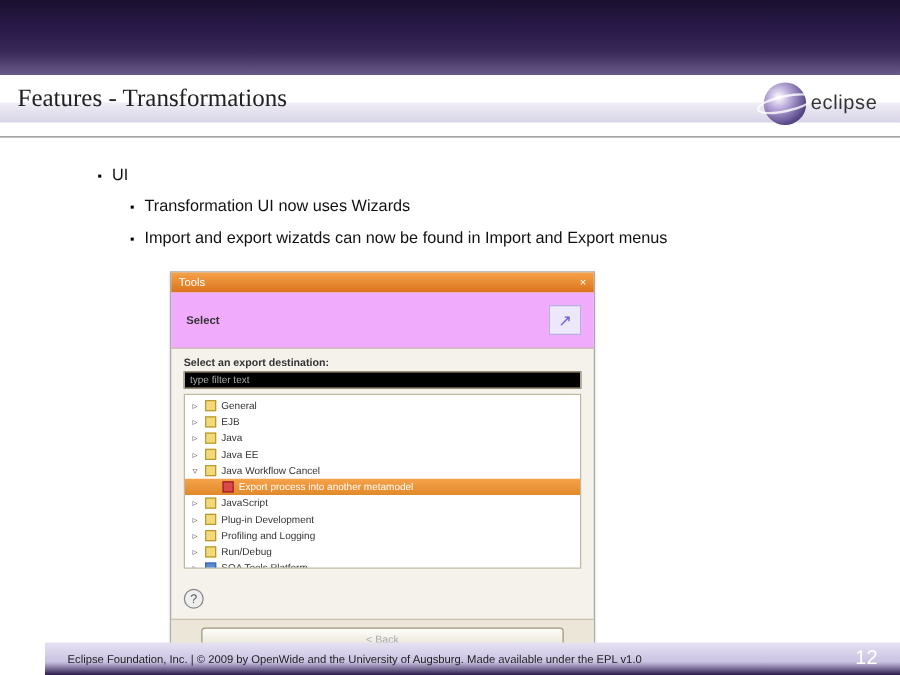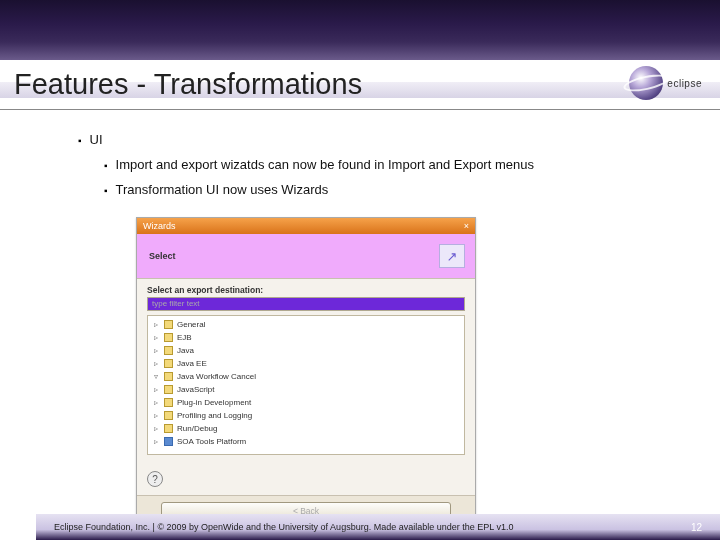--- a/index.html
+++ b/index.html
@@ -17,37 +17,37 @@
     padding: 8px 14px 0 14px;
     border-bottom: 1px solid #888;
   }
   .header-stripe {
     position:absolute; left:0; right:0; top:22px; height:16px;
     background: linear-gradient(180deg,#f0eef6,#d8d4e6);
     z-index:0;
   }
   .header h1 {
     position:relative; z-index:1;
-    font-size: 29px; font-weight: normal; color:#222;
+    font-size: 20px; font-weight: normal; color:#222;font-family:Liberation Serif, serif;
   }
   .eclipse-logo {
     position:absolute; right:18px; top:6px; z-index:1;
     display:flex; align-items:center; gap:4px;
   }
   .eclipse-logo .orb {
     width:34px; height:34px; border-radius:50%;
     background: radial-gradient(circle at 35% 35%, #fff 0%, #b8a8d8 30%, #5a4a8a 70%, #2a1a4a 100%);
     position:relative;
   }
   .eclipse-logo .ring {
     position:absolute; top:10px; left:-6px; width:46px; height:14px;
     border:2px solid rgba(255,255,255,0.8); border-radius:50%;
     transform: rotate(-12deg);
   }
-  .eclipse-logo .txt { font-size:10px; color:#333; letter-spacing:0.5px; }
+  .eclipse-logo .txt { font-size:16px; color:#333; letter-spacing:0.5px; }
   .content { padding: 22px 48px 0 78px; font-size:13px; color:#111; }
   .lvl1, .lvl2 { list-style:none; }
   .lvl1 > li::before, .lvl2 > li::before {
     content:"▪"; color:#000; margin-right:8px; font-size:10px;
   }
   .lvl1 > li { margin-bottom:20px; }
   .lvl2 { margin: 10px 0 0 26px; }
   .lvl2 > li { margin-bottom:10px; }
   .shot-wrap { margin: 8px 0 0 58px; }
   .shot {
@@ -64,21 +64,21 @@
   }
   .shot .banner { display:flex; justify-content:space-between; align-items:center;
     background:#f0abfc; border-bottom:1px solid #c8c0b0; padding:10px 10px 10px 12px; }
   .shot .banner-icon {
     width:26px; height:24px; border:1px solid #b6aee0; background:#ece8fa;
     display:flex; align-items:center; justify-content:center; font-size:13px; color:#6a5ad0;
   }
   .shot .body { padding:6px 10px 8px 10px; }
   .shot .label { margin-bottom:2px; font-size:8.5px;font-weight:bold; }
   .shot .filter {
-    width:100%; height:14px; border:1px solid #b0a890; background:#6d28d9;
+    width:100%; height:14px; border:1px solid #b0a890; background:#000000;
     font-size:8px; color:#aaa; padding:0 4px; line-height:12px;
   }
   .shot .tree {
     margin-top:4px; height:140px; border:1px solid #c0b8a0;
     background:#fff; overflow:hidden; padding:2px 0;
   }
   .tree-row { display:flex; align-items:center; height:13px; padding:0 4px; gap:4px; font-size:8px; color:#333; white-space:nowrap; overflow:hidden; }
   .tree-row.sel { background: linear-gradient(180deg,#f6a24a,#e08a2a); color:#fff; }
   .tw { width:8px; text-align:center; color:#777; font-size:8px; }
   .tree-row.sel .tw { color:#fff; }
@@ -100,21 +100,21 @@
     color:#555;
   }
   .shot .btn.primary { color:#000; font-weight:normal; }
   .shot .btn.dis { color:#aaa; }
   .footer {
     position:absolute; left:0; right:0; bottom:0; height:26px;
     background: linear-gradient(180deg,#e6e2f2,#cac2e2 60%,#2a1a4a 100%);
     display:flex; align-items:center; justify-content:space-between;
     padding: 0 18px; font-size:9px; color:#222;margin-left:36px;
   }
-  .footer .pagenum { color:#fff; font-size:10px; }
+  .footer .pagenum { color:#fff; font-size:16px; }
 </style>
 </head>
 <body>
 
 <div class="topbar"></div>
 
 <div class="header">
   <div class="header-stripe"></div>
   <h1>Features - Transformations</h1>
   <div class="eclipse-logo">
@@ -122,30 +122,30 @@
         <div class="ring"></div>
       </div>
     <span class="txt">eclipse</span>
   </div>
 </div>
 
 <div class="content">
   <ul class="lvl1">
     <li><span>UI</span>
       <ul class="lvl2">
+        <li><span>Transformation UI now uses Wizards</span></li>
         <li><span>Import and export wizatds can now be found in Import and Export menus</span></li>
-        <li><span>Transformation UI now uses Wizards</span></li>
       </ul>
     </li>
   </ul>
 
   <div class="shot-wrap">
     <div class="shot">
       <div class="titlebar">
-        <span>Wizards</span>
+        <span>Tools</span>
         <span>×</span>
       </div>
       <div class="banner">
         <strong>Select</strong>
         <div class="banner-icon">↗</div>
       </div>
       <div class="body">
         <div class="label">Select an export destination:</div>
         <div class="filter" title="type filter text"><span>type filter text</span></div>
         <div class="tree">
@@ -166,20 +166,25 @@
             </div>
           <div class="tree-row">
               <span class="tw">▹</span>
               <span class="fold"></span>
               <span>Java EE</span>
             </div>
           <div class="tree-row">
               <span class="tw">▿</span>
               <span class="fold"></span>
               <span>Java Workflow Cancel</span>
+            </div>
+          <div class="tree-row sel" style="padding-left:18px">
+              <span class="tw"></span>
+              <span class="file red"></span>
+              <span>Export process into another metamodel</span>
             </div>
           <div class="tree-row">
               <span class="tw">▹</span>
               <span class="fold"></span>
               <span>JavaScript</span>
             </div>
           <div class="tree-row">
               <span class="tw">▹</span>
               <span class="fold"></span>
               <span>Plug-in Development</span>

